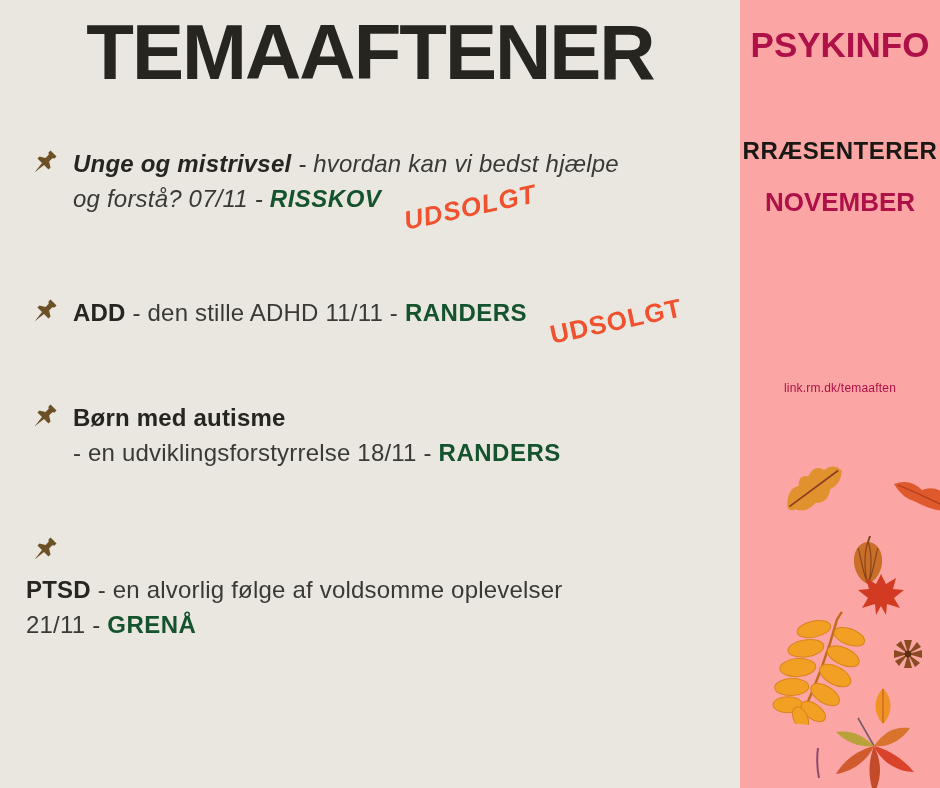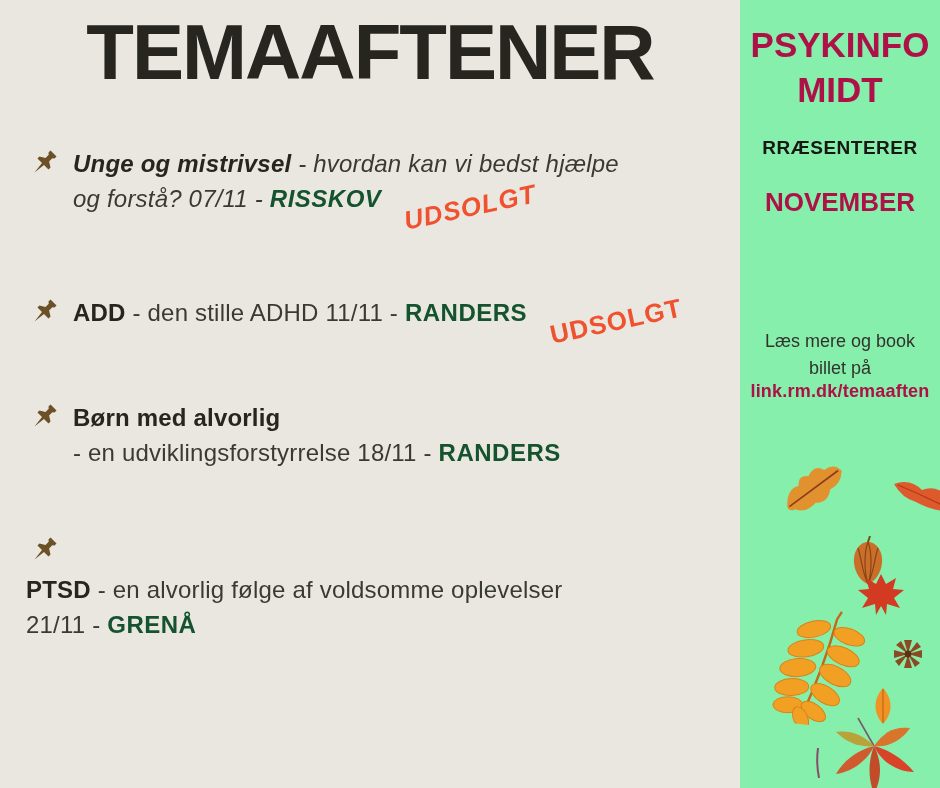--- a/index.html
+++ b/index.html
@@ -14,27 +14,27 @@
   .pin{flex:0 0 34px;margin-top:1px;margin-right:13px;}
   .pin svg{width:34px;height:34px;transform:rotate(45deg);fill:#6D5126;}
   .etext{font-size:24px;line-height:35px;color:#3A3A34;letter-spacing:.2px;white-space:nowrap;}
   .b{font-weight:700;color:#26251F;}
   .city{font-weight:700;color:#14532d;letter-spacing:.5px;}
   .badge{display:inline-block;position:relative;top:9px;margin-left:22px;
     font-weight:700;font-size:26px;color:#F0512E;letter-spacing:1px;transform:rotate(-12deg);}
   .ev1{top:146px;font-style:italic;} .ev2{top:295px;} .ev3{top:400px;} .ev4{top:533px;flex-direction:column;} .ev5{top:665px;}
 
   
-  .sidebar{position:relative;width:200px;height:788px;background:#86efac;overflow:hidden;}
+  .sidebar{position:relative;width:200px;height:788px;background:#fca5a5;overflow:hidden;}
   .sb{position:absolute;left:0;width:100%;text-align:center;}
   .brand{top:22px;font-size:35px;font-weight:800;line-height:45px;color:#AE1147;letter-spacing:0;}
-  .presents{top:137px;font-size:19px;font-weight:700;color:#181815;letter-spacing:.5px;}
+  .presents{top:137px;font-size:24px;font-weight:700;color:#181815;letter-spacing:.5px;}
   .month{top:183px;font-size:26px;font-weight:800;line-height:38px;color:#AE1147;}
   .info{top:328px;font-size:18px;line-height:27px;color:#33332E;}
-  .sblink{top:381px;font-size:18px;font-weight:700;color:#AE1147;letter-spacing:.2px;cursor:pointer;}
+  .sblink{top:381px;font-size:12px;font-weight:400;color:#AE1147;letter-spacing:.2px;cursor:pointer;}
 
   .leaf{position:absolute;}
 </style>
 </head>
 <body>
 
 <div class="poster">
 
   <div class="main">
     <h1 class="page-title">TEMAAFTENER</h1>
@@ -62,21 +62,21 @@
       </div>
     </div>
 
     <div class="event ev3">
       <span class="pin">
         <svg viewBox="0 0 24 24">
             <path d="M9 1.5h6v2l-1.2 1v3.2l3.7 2.3v2H13l-1 8.5L11 12H6.5v-2l3.7-2.3V4.5L9 3.5z"></path>
           </svg>
       </span>
       <div class="etext">
-        <span class="b">Børn med alvorlig</span><br>
+        <span class="b">Børn med autisme</span><br>
         <span>- en udviklingsforstyrrelse 18/11 - </span><span class="city">RANDERS</span>
       </div>
     </div>
 
     <div class="event ev4">
       <span class="pin">
         <svg viewBox="0 0 24 24">
             <path d="M9 1.5h6v2l-1.2 1v3.2l3.7 2.3v2H13l-1 8.5L11 12H6.5v-2l3.7-2.3V4.5L9 3.5z"></path>
           </svg>
       </span>
@@ -84,29 +84,24 @@
         <span class="b">PTSD</span><span> - en alvorlig følge af voldsomme oplevelser</span><br>
         <span>21/11 - </span><span class="city">GRENÅ</span>
       </div>
     </div>
 
   </div>
 
   <div class="sidebar">
     <div class="sb brand">
       <div>PSYKINFO</div>
-      <div>MIDT</div>
     </div>
     <div class="sb presents">RRÆSENTERER</div>
     <div class="sb month">
       <div>NOVEMBER</div>
-    </div>
-    <div class="sb info">
-      <div>Læs mere og book</div>
-      <div>billet på</div>
     </div>
     <div class="sb sblink">link.rm.dk/temaaften</div>
 
     <svg class="leaf" style="left:38px;top:466px;width:72px;height:46px;transform:rotate(-28deg);" viewBox="0 0 72 46">
       <path d="M4 26 Q12 10 24 13 Q28 3 37 9 Q48 1 54 11 Q66 9 69 20 Q62 32 50 31 Q42 42 31 36 Q17 41 10 32 Q3 32 4 26 Z" fill="#E2912F"></path>
       <path d="M6 27 L66 18" stroke="#8A3C20" stroke-width="1.6" fill="none"></path>
     </svg>
 
     <svg class="leaf" style="left:152px;top:476px;width:60px;height:40px;" viewBox="0 0 60 40">
       <path d="M2 8 Q18 2 30 14 Q44 8 58 22 L58 36 Q38 34 24 26 Q10 22 2 8 Z" fill="#DE5A2C"></path>

